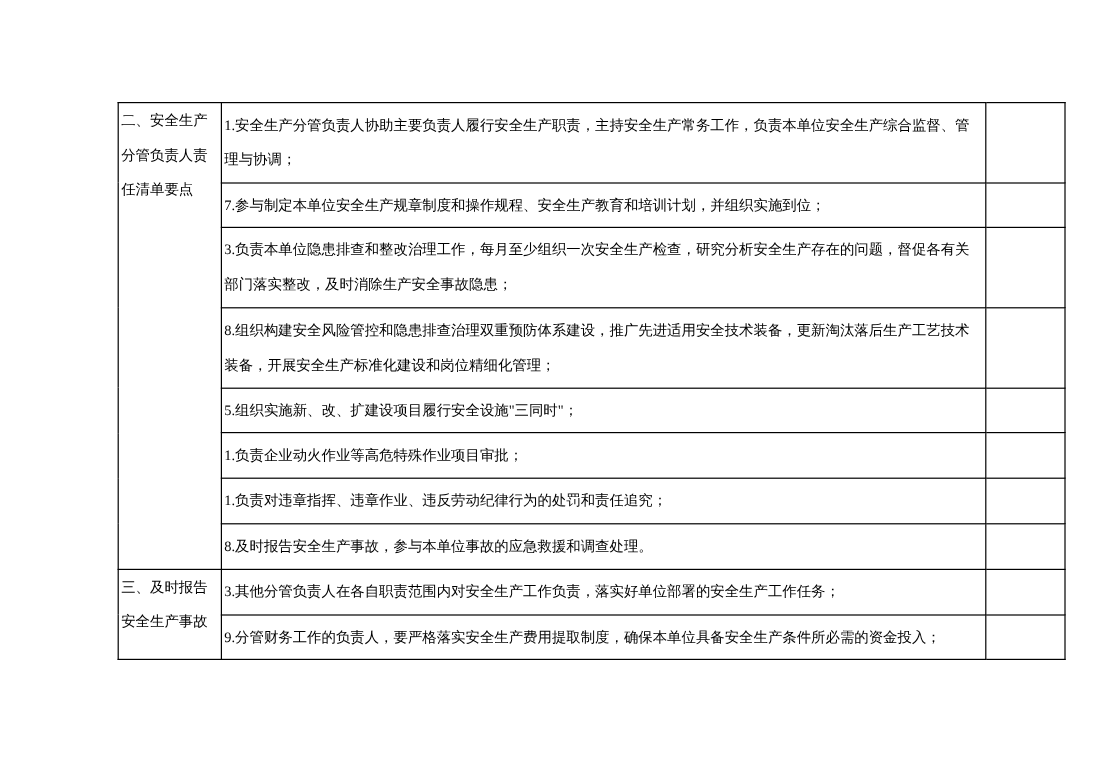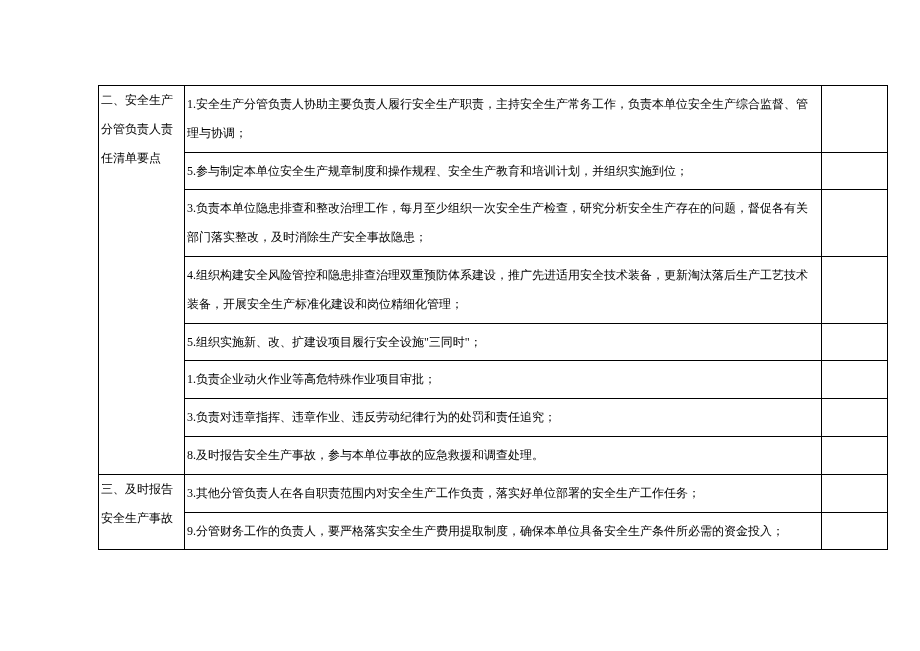--- a/index.html
+++ b/index.html
@@ -38,51 +38,51 @@
   <tbody>
       <tr>
     <td class="col1 section-head" rowspan="8">二、安全生产分管负责人责任清单要点</td>
     <td class="col2">
           <span class="list-item">1.安全生产分管负责人协助主要负责人履行安全生产职责，主持安全生产常务工作，负责本单位安全生产综合监督、管理与协调；</span>
         </td>
     <td class="col3"></td>
   </tr>
   <tr>
     <td class="col2">
-          <span class="list-item">5.参与制定本单位安全生产规章制度和操作规程、安全生产教育和培训计划，并组织实施到位；</span>
+          <span class="list-item">7.参与制定本单位安全生产规章制度和操作规程、安全生产教育和培训计划，并组织实施到位；</span>
         </td>
     <td class="col3"></td>
   </tr>
   <tr>
     <td class="col2">
           <span class="list-item">3.负责本单位隐患排查和整改治理工作，每月至少组织一次安全生产检查，研究分析安全生产存在的问题，督促各有关部门落实整改，及时消除生产安全事故隐患；</span>
         </td>
     <td class="col3"></td>
   </tr>
   <tr>
     <td class="col2">
-          <span class="list-item">4.组织构建安全风险管控和隐患排查治理双重预防体系建设，推广先进适用安全技术装备，更新淘汰落后生产工艺技术装备，开展安全生产标准化建设和岗位精细化管理；</span>
+          <span class="list-item">8.组织构建安全风险管控和隐患排查治理双重预防体系建设，推广先进适用安全技术装备，更新淘汰落后生产工艺技术装备，开展安全生产标准化建设和岗位精细化管理；</span>
         </td>
     <td class="col3"></td>
   </tr>
   <tr>
     <td class="col2">
           <span class="list-item">5.组织实施新、改、扩建设项目履行安全设施"三同时"；</span>
         </td>
     <td class="col3"></td>
   </tr>
   <tr>
     <td class="col2">
           <span class="list-item">1.负责企业动火作业等高危特殊作业项目审批；</span>
         </td>
     <td class="col3"></td>
   </tr>
   <tr>
     <td class="col2">
-          <span class="list-item">3.负责对违章指挥、违章作业、违反劳动纪律行为的处罚和责任追究；</span>
+          <span class="list-item">1.负责对违章指挥、违章作业、违反劳动纪律行为的处罚和责任追究；</span>
         </td>
     <td class="col3"></td>
   </tr>
   <tr>
     <td class="col2">
           <span class="list-item">8.及时报告安全生产事故，参与本单位事故的应急救援和调查处理。</span>
         </td>
     <td class="col3"></td>
   </tr>
 

